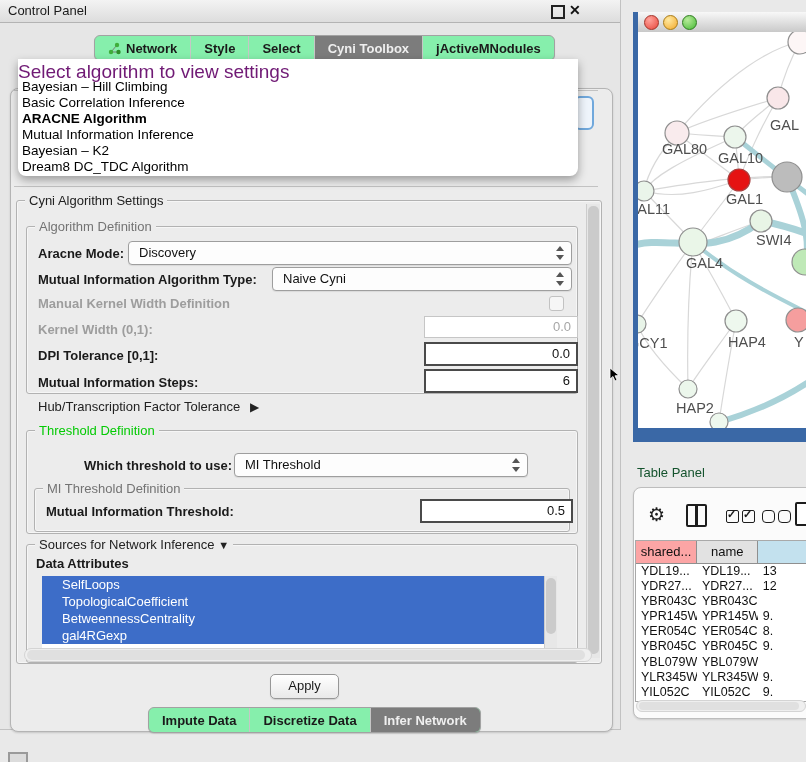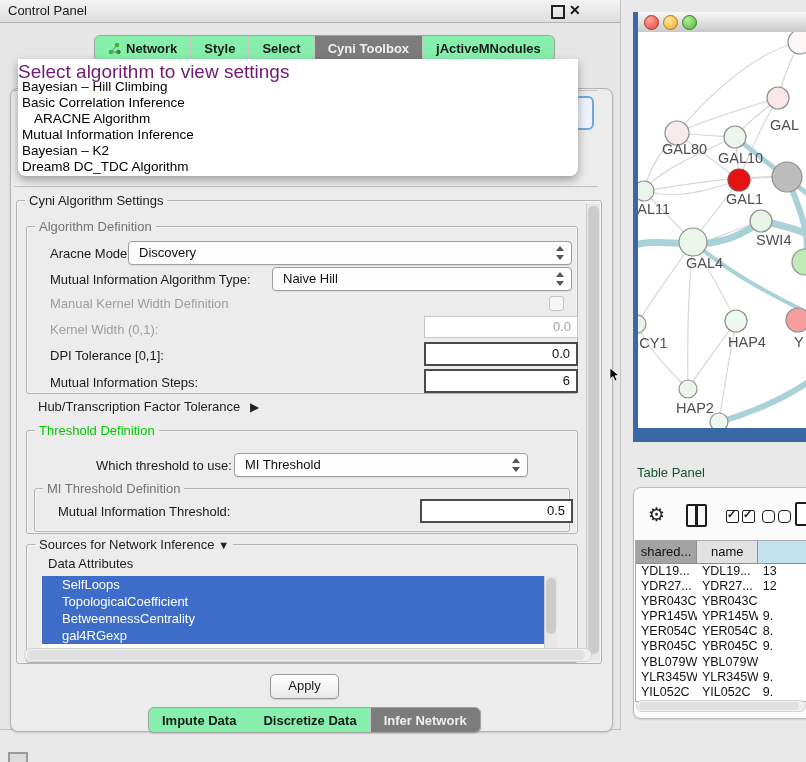--- a/index.html
+++ b/index.html
@@ -1,21 +1,21 @@
 <!DOCTYPE html>
 <html><head>
 <meta charset="utf-8">
 <style>
   html,body{margin:0;padding:0;background:#e9e9e9;}
   #canvas{position:relative;width:806px;height:762px;overflow:hidden;
     background:#e9e9e9;font-family:"Liberation Sans",sans-serif;
     -webkit-font-smoothing:antialiased;color:#1a1a1a;}
   .abs{position:absolute;}
   .lbl{font-size:13px;white-space:nowrap;}
-  .b{font-weight:normal;margin-left:12px;}
+  .b{font-weight:bold;}
   .dis{color:#9d9d9d;}
   
   #leftwin{left:0;top:8;width:620px;height:729px;background:#e6e6e6;
     border-right:1px solid #c2c2c2;border-bottom:1px solid #c2c2c2;}
   #titlebar{left:0;top:8;width:620px;height:22px;
     background:linear-gradient(#f3f3f3,#dddddd);border-bottom:1px solid #b3b3b3;}
   #titlebar .t{position:absolute;left:8px;top:3px;font-size:13px;color:#1a1a1a;}
   .float-btn{position:absolute;left:551px;top:5px;width:10px;height:10px;
     border:2px solid #222;background:transparent;}
   .close-btn{position:absolute;left:569px;top:2px;font-size:14px;font-weight:bold;color:#111;}
@@ -176,21 +176,21 @@
   <div class="grp" style="left:26px;top:226px;width:550px;height:166px;">
     <span class="ttl blue">Algorithm Definition</span>
   </div>
   <span class="abs lbl b" style="left:38px;top:246px;">Aracne Mode:</span>
   <div class="combo" style="left:128px;top:241px;width:442px;">
     <span class="val">Discovery</span>
     <span class="spin"></span>
   </div>
   <span class="abs lbl b" style="left:38px;top:272px;">Mutual Information Algorithm Type:</span>
   <div class="combo" style="left:272px;top:267px;width:298px;">
-    <span class="val">Naive Hill</span>
+    <span class="val">Naive Cyni</span>
     <span class="spin"></span>
   </div>
   <span class="abs lbl b dis" style="left:38px;top:296px;">Manual Kernel Width Definition</span>
   <span class="checkbox" style="left:549px;top:296px;"></span>
   <span class="abs lbl b dis" style="left:38px;top:322px;">Kernel Width (0,1):</span>
   <div class="field lite" style="left:424px;top:316px;width:146px;">0.0</div>
   <span class="abs lbl b" style="left:38px;top:348px;">DPI Tolerance [0,1]:</span>
   <div class="field dark" style="left:424px;top:342px;width:144px;">0.0</div>
   <span class="abs lbl b" style="left:38px;top:375px;">Mutual Information Steps:</span>
   <div class="field dark" style="left:424px;top:369px;width:144px;">6</div>
@@ -318,21 +318,21 @@
   <span id="tblpanel-label" class="abs">Table Panel</span>
   <div id="tblwin" class="abs"></div>
   <span class="toolicon abs" style="left:648px;font-size:19px;">⚙</span>
   <div class="toolicon abs" id="icon-columns" style="left:686px;top:504px;"></div>
   <span class="toolicon abs" style="left:726px;top:509px;"><span class="cbx on"></span><span class="cbx on"></span></span>
   <span class="toolicon abs" style="left:762px;top:509px;"><span class="cbx rnd"></span><span class="cbx rnd"></span></span>
   <div class="toolicon abs" id="icon-file" style="left:795px;top:502px;"></div>
 
   <div id="tbl" class="abs">
     <div class="hdr" id="tblhdr">
-        <div class="hcell" style="width: 76px; background: #a3a3a3;">shared...</div>
+        <div class="hcell" style="width: 76px; background: #fca5a5;">shared...</div>
         <div class="hcell" style="width: 76px; background: rgb(226, 226, 226);">name</div>
         <div class="hcell" style="width: 60px; background: rgb(195, 225, 238);"></div>
       </div>
     <div id="tblbody">
         <div class="trow">
           <div class="tcell" style="width: 76px;">YDL19...</div>
           <div class="tcell" style="width: 76px;">YDL19...</div>
           <div class="tcell" style="width: 60px;">13</div>
         </div>
         <div class="trow">

